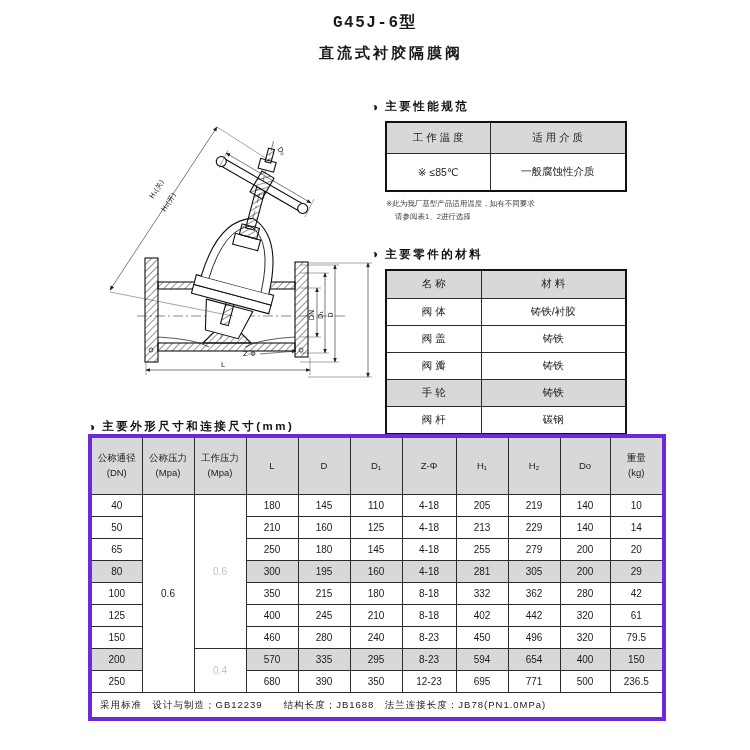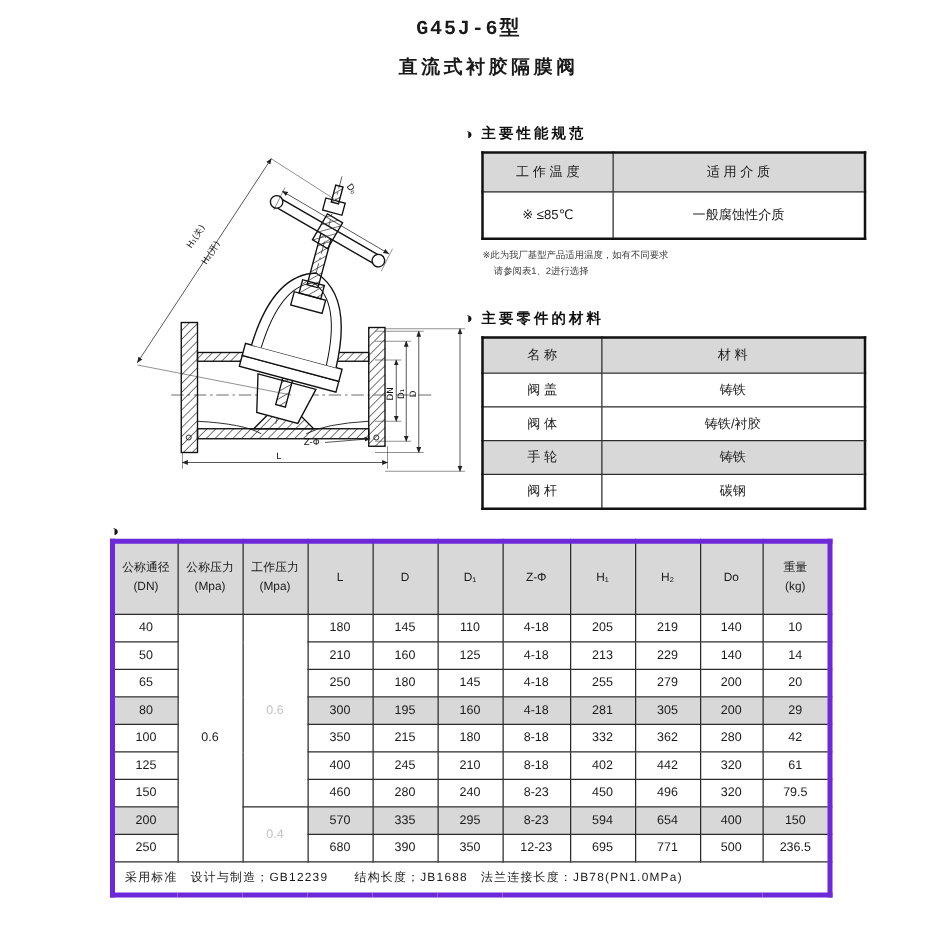--- a/index.html
+++ b/index.html
@@ -10,21 +10,21 @@
   .doc-subtitle{position:absolute;top:44px;left:0;width:100%;text-align:center;
                 font-size:15px;font-weight:bold;letter-spacing:3px;padding-left:16px;}
 
   .drawing-wrap{position:absolute;left:95px;top:95px;width:280px;height:300px;}
 
   .right-col{position:absolute;left:371px;top:99px;width:292px;}
   .section-heading{display:flex;align-items:center;gap:7px;font-size:11.5px;
                    font-weight:bold;letter-spacing:2.5px;color:#111;}
   .bullet-icon{font-size:12px;line-height:1;letter-spacing:0;}
 
-  table.small{border-collapse:collapse;table-layout:fixed;width:308px;margin:7px 0 0 14px;
+  table.small{border-collapse:collapse;table-layout:fixed;width:242px;margin:7px 0 0 14px;
               text-align:center;border:2px solid #111;}
   table.small th,table.small td{border:1px solid #2b2b2b;font-weight:normal;
               font-size:10.5px;padding:0;}
   table.small thead th{background:#d8d8d8;height:30px;}
   #perf-table tbody td{height:36px;}
   #mat-table thead th{height:27px;text-align:center;}
   #mat-table tbody td{height:26px;}
   #mat-table tr.shaded td{background:#d8d8d8;}
   .perf-col0{width:104px;} .mat-col0{width:95px;}
 
@@ -184,42 +184,47 @@
           <col>
         </colgroup>
       <thead>
           <tr>
             <th>名  称</th>
             <th>材  料</th>
           </tr>
         </thead>
         <tbody>
           <tr>
+            <td>阀 体</td>
+            <td>铸铁/衬胶</td>
+          </tr>
+          <tr>
             <td>阀 盖</td>
             <td>铸铁</td>
           </tr>
           <tr>
-            <td>阀 体</td>
-            <td>铸铁/衬胶</td>
+            <td>阀 瓣</td>
+            <td>铸铁</td>
           </tr>
           <tr class="shaded">
             <td>手 轮</td>
             <td>铸铁</td>
           </tr>
           <tr>
             <td>阀 杆</td>
             <td>碳钢</td>
           </tr>
         </tbody>
     </table>
   </div>
 
   <div class="dims-section">
     <div class="section-heading">
       <span class="bullet-icon">◑</span>
+      <span>主要外形尺寸和连接尺寸(mm)</span>
     </div>
 
     <table class="big" id="dims-table">
       <colgroup>
         <col style="width:52px">
           <col style="width:52px">
           <col style="width:52px">
           <col style="width:52px">
         <col style="width:52px">
           <col style="width:52px">

